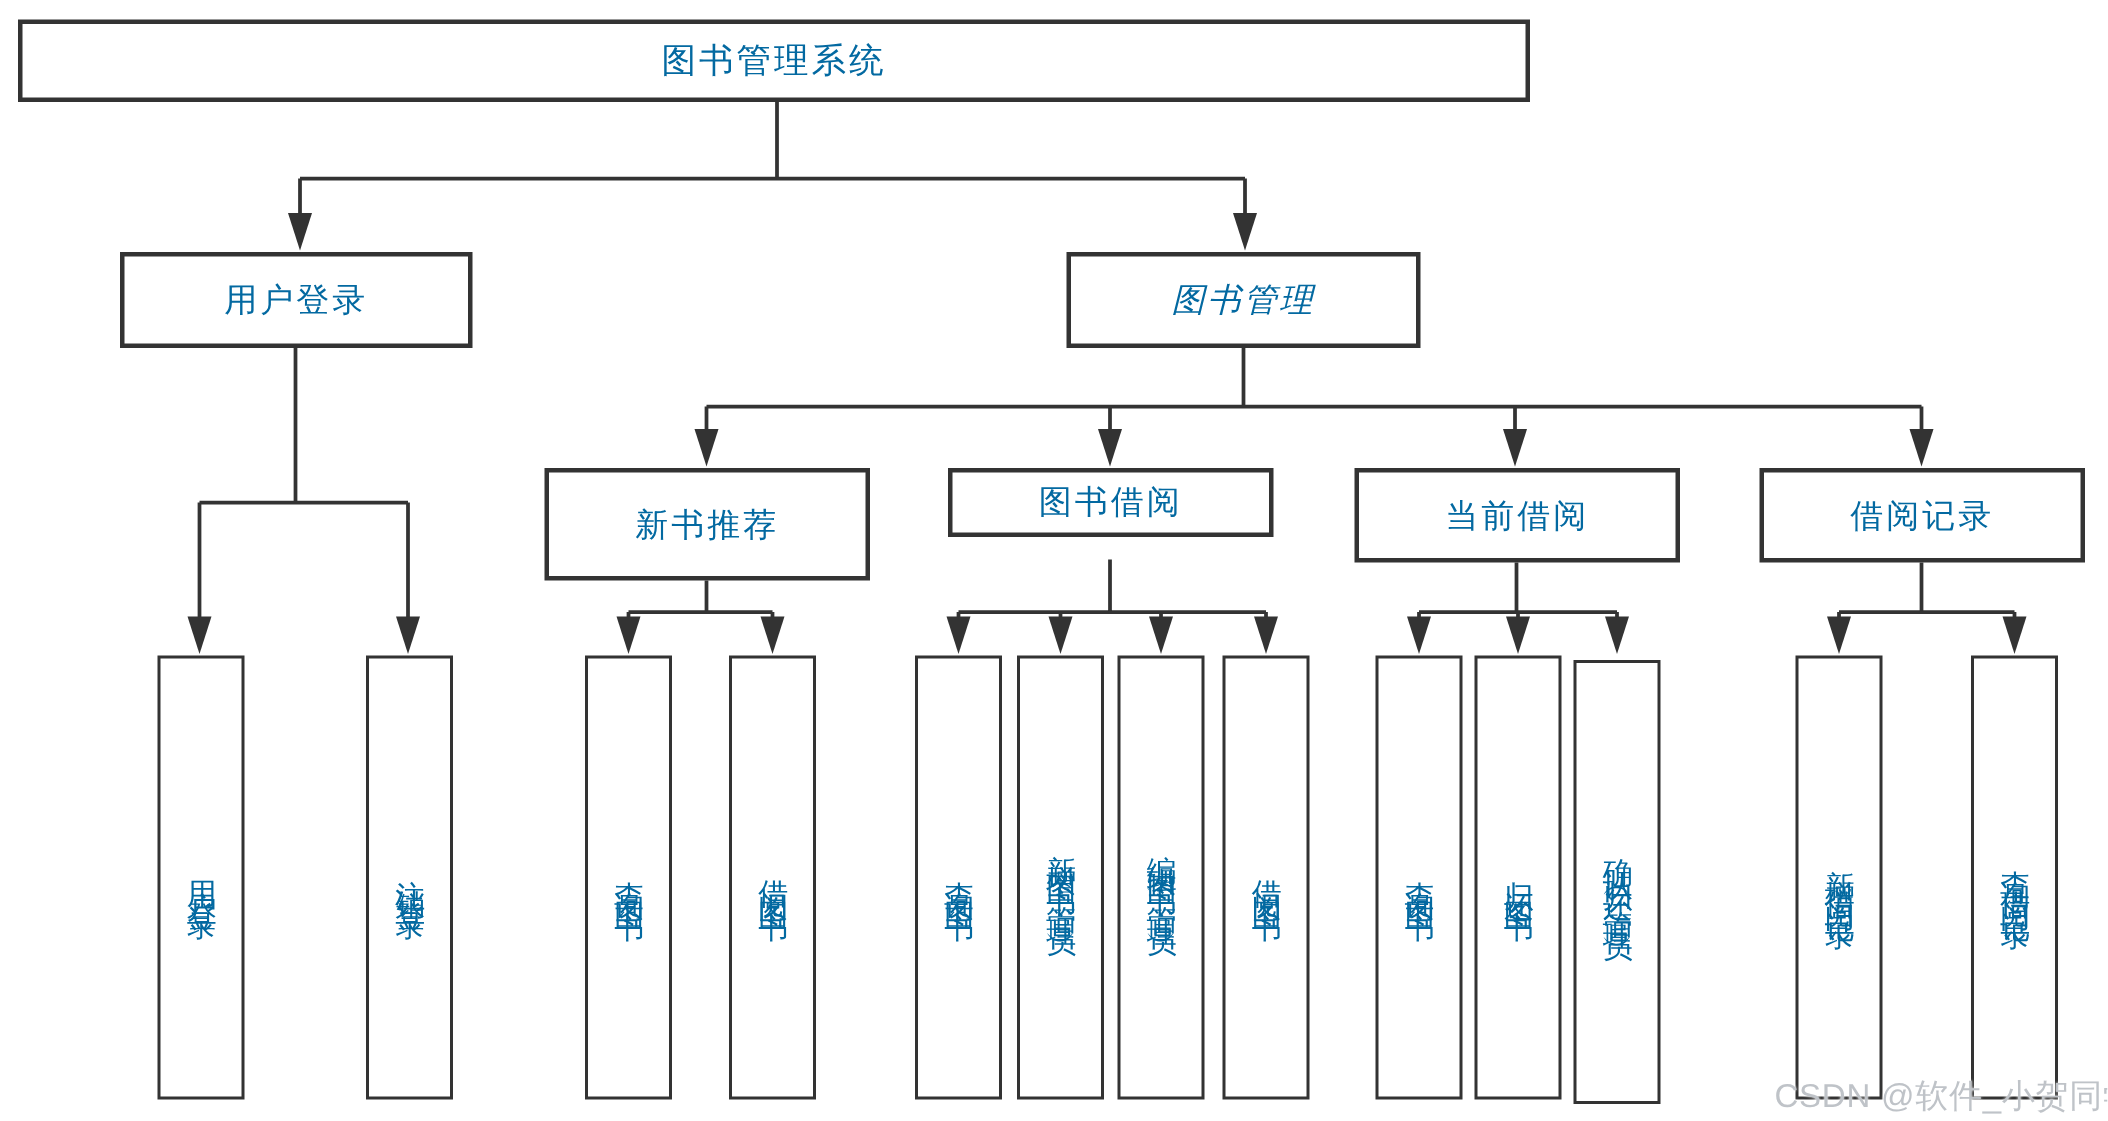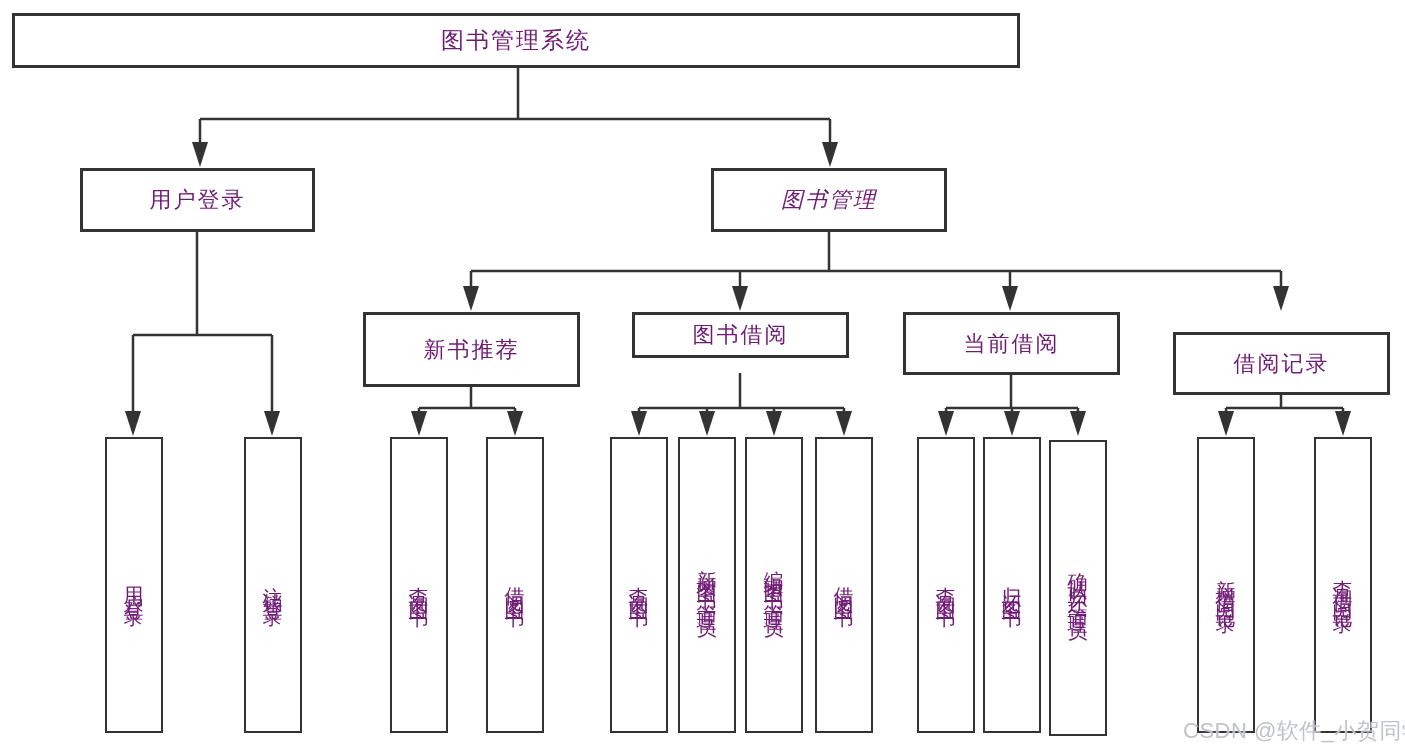--- a/index.html
+++ b/index.html
@@ -10,21 +10,21 @@
     font-family:"Liberation Sans","DejaVu Sans",sans-serif;
     overflow:hidden;
   }
   .connectors{position:absolute;left:0;top:0;z-index:0;}
   .node{
     position:absolute;
     box-sizing:border-box;
     background:#ffffff;
     border:3px solid #333333;
     display:flex;align-items:center;justify-content:center;
-    color:#701a75;
+    color:#0369a1;
     z-index:1;
   }
   .node .lbl{letter-spacing:2px;}
   .root-node{font-size:23px;}
   .branch-node{font-size:22px;}
   .leaf-node{border-width:2.5px;}
   .leaf-node .lbl{
     writing-mode:vertical-rl;
     text-orientation:mixed;
     font-size:20px;
@@ -103,21 +103,21 @@
 
   <div class="node branch-node" style="left:363px;top:312px;width:217px;height:75px;">
     <span class="lbl">新书推荐</span>
   </div>
   <div class="node branch-node" style="left:632px;top:312px;width:217px;height:46px;">
     <span class="lbl">图书借阅</span>
   </div>
   <div class="node branch-node" style="left:903px;top:312px;width:217px;height:63px;justify-content:center;">
     <span class="lbl">当前借阅</span>
   </div>
-  <div class="node branch-node" style="left:1173px;top:312px;width:217px;height:63px;margin-top:20px;">
+  <div class="node branch-node" style="left:1173px;top:312px;width:217px;height:63px;">
     <span class="lbl">借阅记录</span>
   </div>
 
   <div class="node leaf-node" style="left:105px;top:437px;width:58px;height:296px;">
     <span class="lbl">用户登录</span>
   </div>
   <div class="node leaf-node" style="left:244px;top:437px;width:58px;height:296px;">
     <span class="lbl">注销登录</span>
   </div>
 

